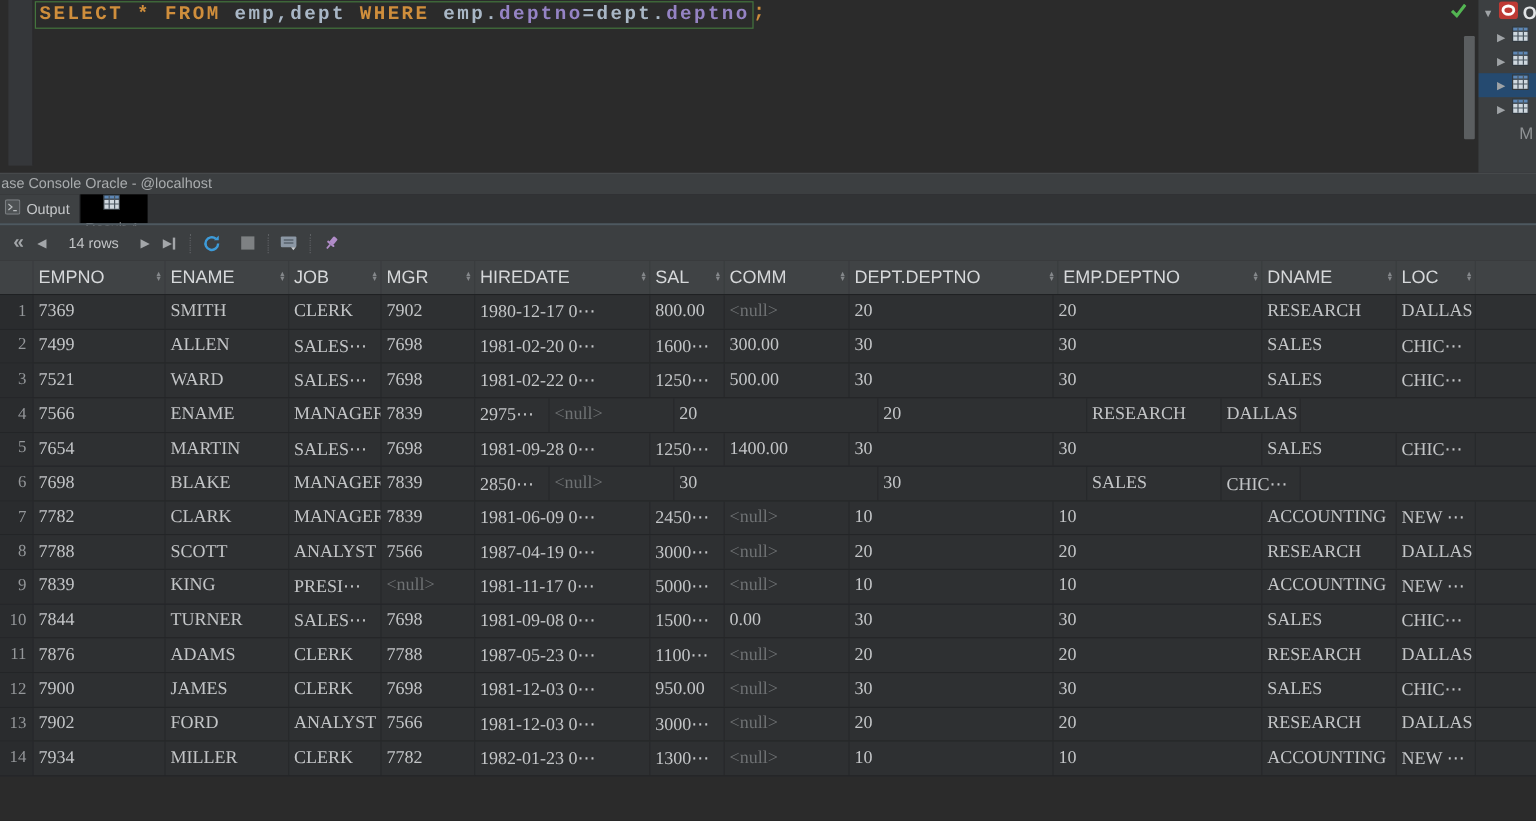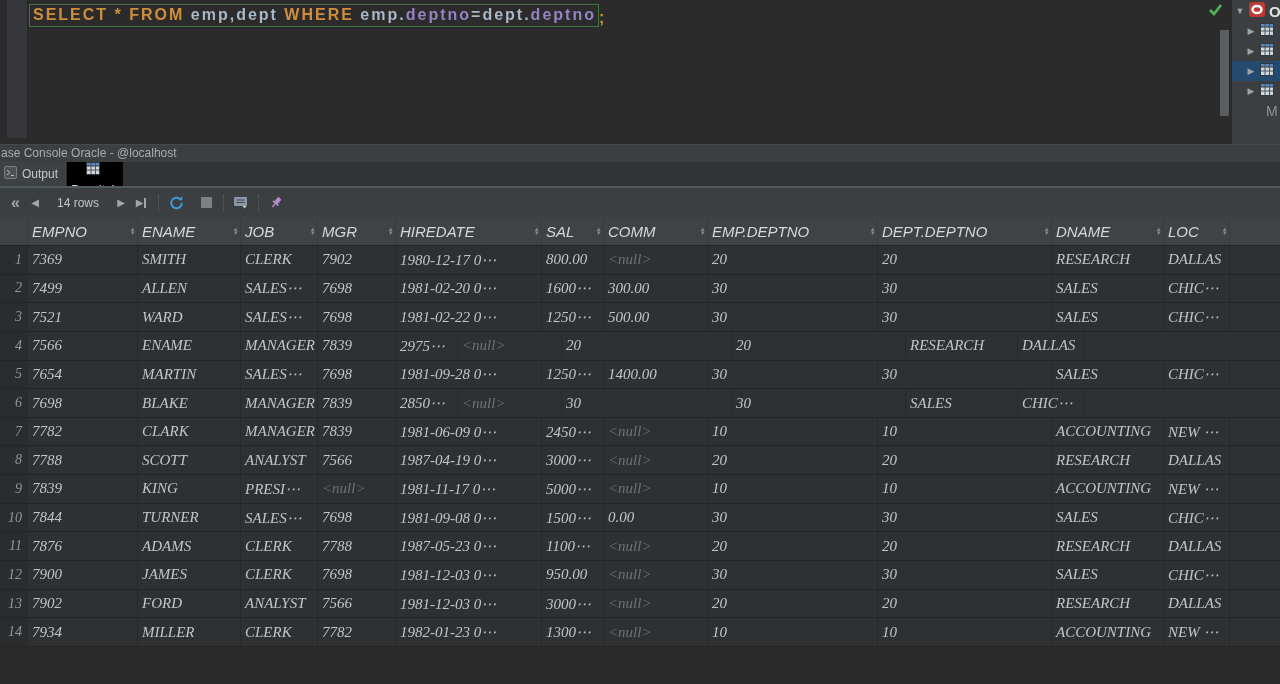--- a/index.html
+++ b/index.html
@@ -4,22 +4,22 @@
 <style>
   * { margin:0; padding:0; box-sizing:border-box; }
   body { background:#1e1e1e; }
   .screen { position:relative; width:1280px; height:684px; background:#2B2B2B;
             overflow:hidden; font-family:"Liberation Sans", sans-serif; }
 
   
   .editor { position:absolute; left:0; top:0; width:1232px; height:144px; background:#2B2B2B; }
   .editor-gutter { position:absolute; left:7px; top:0; width:21px; height:138px;
                    background:#35373A; border-right:1px solid #272727; }
-  .sql-row { position:absolute; left:29px; top:1px; height:26px; display:flex; align-items:flex-end;
-             font-family:Liberation Sans, sans-serif; font-weight:bold; font-size:16px;
+  .sql-row { position:absolute; left:29px; top:1px; height:26px; display:flex; align-items:flex-start;
+             font-family:Liberation Mono, monospace; font-weight:bold; font-size:16px;
              letter-spacing:2px; white-space:pre; }
   .stmt-box { border:1px solid #44753E; padding:1px 2px 2px 3px; display:inline-block; }
   .tok-keyword { color:#CF8E3C; }
   .tok-plain   { color:#A9B7C6; }
   .tok-field   { color:#9583C4; }
   .tok-semi    { color:#CF8E3C; }
   .inspection-check { position:absolute; right:10px; top:2px; }
   .editor-scrollbar { position:absolute; right:3px; top:30px; width:9px; height:86px;
                       background:#5B5E60; border-radius:1px; }
 
@@ -55,21 +55,21 @@
             height:22px; min-width:20px; }
   .nav-first { font-size:16px; font-weight:bold; letter-spacing:-1px; }
   .nav-tri { font-size:10px; }
   .rows-label { color:#C3C5C7; font-size:12px; margin:0 12px; }
   .nav-last { display:flex; align-items:center; gap:1px; }
   .nav-last .bar { width:2px; height:10px; background:#A3A6A9; display:inline-block; }
   .tb-sep { width:1px; height:16px; border-left:1px dotted #5E6164; margin:0 7px; }
   .stop-square { width:11px; height:11px; background:#7E8183; display:inline-block; }
 
   
-  .grid { position:absolute; left:0; top:217px; width:1280px;font-style:italic; }
+  .grid { position:absolute; left:0; top:217px; width:1280px; }
   .h-row { display:flex; height:29px; background:#404345; border-bottom:1px solid #1F2123; }
   .h-cell { display:flex; align-items:center; justify-content:space-between;
             padding:0 3px 0 4px; color:#D6D8DA; font-size:15px;
             border-right:1px solid #3A3D3F; overflow:hidden; white-space:nowrap; }
   .h-cell .sort { display:flex; flex-direction:column; font-size:7px; line-height:4px;
                   color:#85888B; flex:0 0 auto; margin-left:2px; }
   .row { display:flex; height:28.65px; background:#2E3032; border-bottom:1px solid #232527; }
   .cell { display:flex; align-items:center; padding-left:4px;
           font-family:"Liberation Serif", "DejaVu Serif", serif; font-size:15px;
           color:#C3C5C7; border-right:1px solid #27292B; overflow:hidden; white-space:nowrap; }
@@ -258,29 +258,29 @@
             <span>▾</span>
           </span>
         </div>
         <div class="h-cell" style="width: 104px;">
           <span>COMM</span>
           <span class="sort">
             <span>▴</span>
             <span>▾</span>
           </span>
         </div>
+        <div class="h-cell" style="width: 174px;">
+          <span>DEPT.DEPTNO</span>
+          <span class="sort">
+            <span>▴</span>
+            <span>▾</span>
+          </span>
+        </div>
         <div class="h-cell" style="width: 170px;">
           <span>EMP.DEPTNO</span>
-          <span class="sort">
-            <span>▴</span>
-            <span>▾</span>
-          </span>
-        </div>
-        <div class="h-cell" style="width: 174px;">
-          <span>DEPT.DEPTNO</span>
           <span class="sort">
             <span>▴</span>
             <span>▾</span>
           </span>
         </div>
         <div class="h-cell" style="width: 112px;">
           <span>DNAME</span>
           <span class="sort">
             <span>▴</span>
             <span>▾</span>

